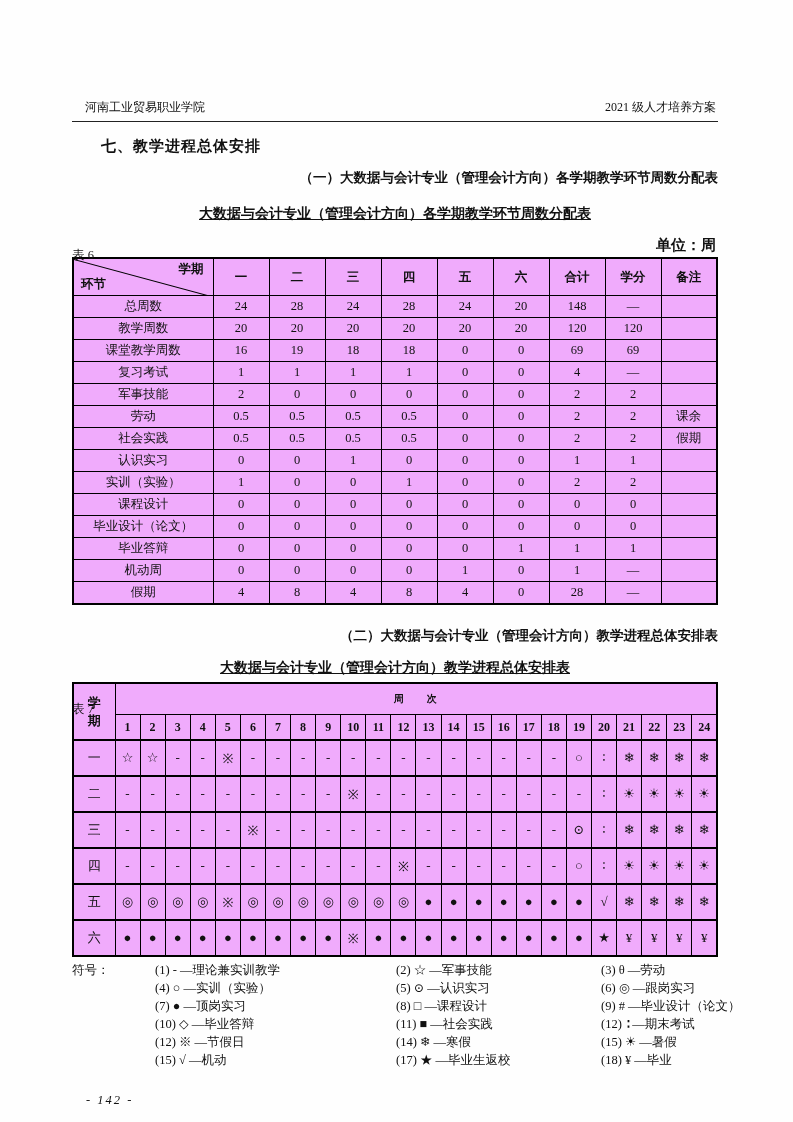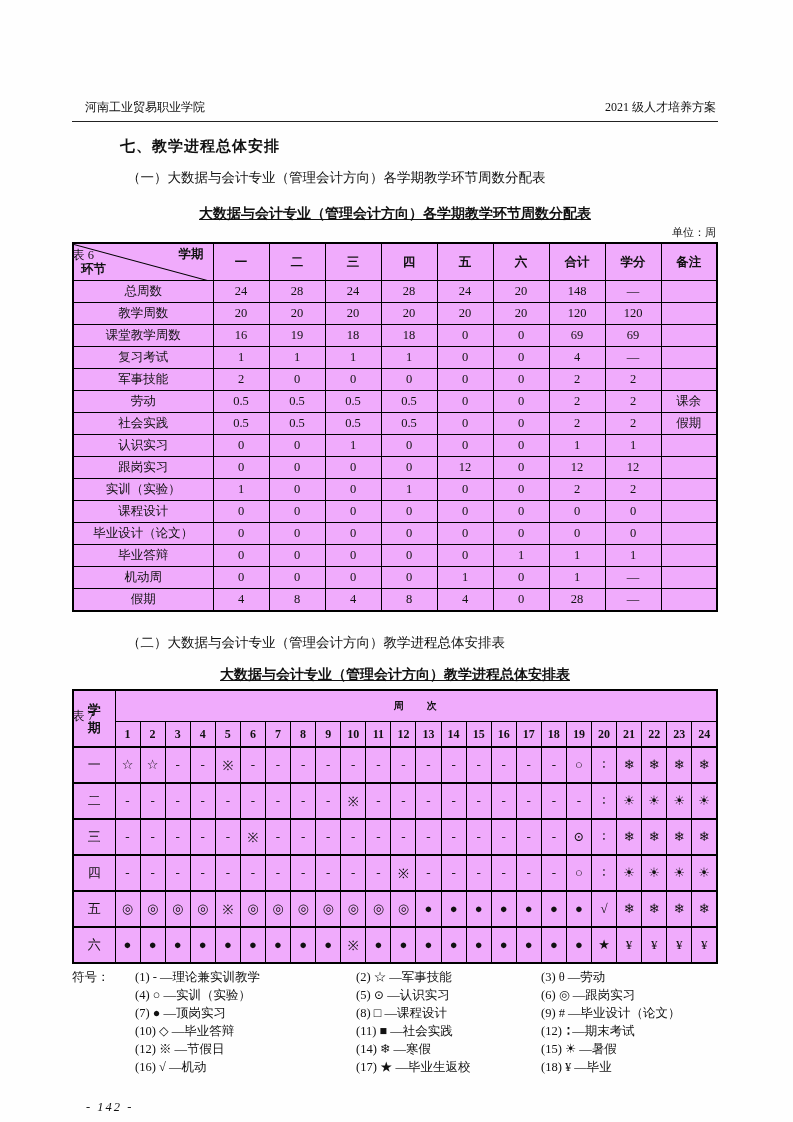--- a/index.html
+++ b/index.html
@@ -2,27 +2,27 @@
 <html><head>
 <meta charset="utf-8">
 <style>
   html,body{margin:0;padding:0;}
   body{background:#ffffff;font-family:"Liberation Serif","DejaVu Serif",serif;color:#111;}
   .page{position:relative;width:793px;height:1122px;background:#fefefe;margin:0 auto;overflow:hidden;}
   .content{position:absolute;left:72px;top:0;width:646px;}
 
   .runhead{display:flex;justify-content:space-between;align-items:flex-end;
            padding:70px 2px 5px 13px;border-bottom:1px solid #222;font-size:12px;margin-top:29px;}
-  .h1{font-weight:bold;font-size:15px;margin:15px 0 0 48px;letter-spacing:1px;}
-  .h2{font-weight:normal;font-size:13.5px;margin:13px 0 0 55px;}
+  .h1{font-weight:bold;font-size:15px;margin:15px 0 0 29px;letter-spacing:1px;}
+  .h2{font-weight:bold;font-size:13.5px;margin:13px 0 0 55px;text-align:right;}
 
   .caption{position:relative;text-align:center;margin-top:17px;height:20px;}
   .caption .tbl-no{position:absolute;left:0;top:20px;font-size:12.5px;font-weight:normal;margin-top:23px;}
   .caption .tbl-title{font-weight:bold;font-size:14px;text-decoration:underline;}
-  .unit-line{text-align:right;font-weight:normal;font-size:11px;margin:1px 2px 2px 0;}
+  .unit-line{text-align:right;font-weight:bold;font-size:15px;margin:12px 2px 2px 0;}
 
   table{border-collapse:collapse;table-layout:fixed;width:646px;background:#f0abfc;}
   .t6{border:2px solid #000;margin-top:2px;}
   .t6 th,.t6 td{border:1px solid #000;text-align:center;padding:0;font-size:12.5px;height:21px;overflow:hidden;white-space:nowrap;}
   .t6 thead th{height:36px;font-weight:bold;}
   .t6 .t6lbl{font-weight:normal;}
   .diag{position:relative;padding:0;}
   .diag-line{position:absolute;top:0;left:0;width:147px;border-top:1px solid #000;
              transform-origin:0 0;transform:rotate(15.1deg);}
   .diag .tr-txt{position:absolute;top:2px;right:9px;font-weight:bold;font-size:12.5px;}
@@ -31,21 +31,21 @@
   .t7{border:2px solid #000;margin-top:4px;}
   .t7 th,.t7 td{border:1px solid #000;text-align:center;padding:0;overflow:hidden;}
   .t7 .corner{font-weight:bold;font-size:13px;}
   .corner-stack{display:inline-block;width:1.05em;line-height:1.35;font-size:13px;}
   .t7 .weekhdr{font-weight:bold;font-size:10px;height:30px;letter-spacing:1px;}
   .t7 .wknum{font-weight:bold;font-size:12px;height:24px;}
   .t7 tbody td{height:34px;font-size:13px;border-top:2px solid #000;}
   .t7 tbody .semlbl{font-size:13px;}
 
   .legend{margin-top:7px;font-size:12.5px;line-height:1.0;}
-  .lg-line{display:flex;margin-bottom:5.5px;white-space:nowrap;}
+  .lg-line{display:flex;margin-bottom:5.5px;white-space:nowrap;gap:20px;}
   .lg-lab{display:inline-block;width:63px;flex:0 0 63px;}
   .lg-it{display:inline-block;}
   .lg-it.c0{width:221px;flex:0 0 221px;}
   .lg-it.c1{width:185px;flex:0 0 185px;}
   .lg-it.c2{flex:1;}
 
   .pageno{margin:26px 0 0 14px;font-size:12.5px;letter-spacing:2px;font-style:italic;}
 </style>
 </head>
 <body>
@@ -177,32 +177,20 @@
           <tr>
             <td class="t6lbl">认识实习</td>
             <td>0</td>
             <td>0</td>
             <td>1</td>
             <td>0</td>
             <td>0</td>
             <td>0</td>
             <td>1</td>
             <td>1</td>
-            <td></td>
-          </tr>
-          <tr>
-            <td class="t6lbl">跟岗实习</td>
-            <td>0</td>
-            <td>0</td>
-            <td>0</td>
-            <td>0</td>
-            <td>12</td>
-            <td>0</td>
-            <td>12</td>
-            <td>12</td>
             <td></td>
           </tr>
           <tr>
             <td class="t6lbl">实训（实验）</td>
             <td>1</td>
             <td>0</td>
             <td>0</td>
             <td>1</td>
             <td>0</td>
             <td>0</td>
@@ -510,21 +498,21 @@
           <span class="lg-it c2">(12) ∶ —期末考试</span>
         </div>
         <div class="lg-line">
           <span class="lg-lab"></span>
           <span class="lg-it c0">(12) ※ —节假日</span>
           <span class="lg-it c1">(14) ❄ —寒假</span>
           <span class="lg-it c2">(15) ☀ —暑假</span>
         </div>
         <div class="lg-line">
           <span class="lg-lab"></span>
-          <span class="lg-it c0">(16) √ —机动</span>
+          <span class="lg-it c0">(15) √ —机动</span>
           <span class="lg-it c1">(17) ★ —毕业生返校</span>
           <span class="lg-it c2">(18) ¥ —毕业</span>
         </div>
       </div>
 
     <div class="pageno">- 142 -</div>
 
   </div>
 </div>
 

